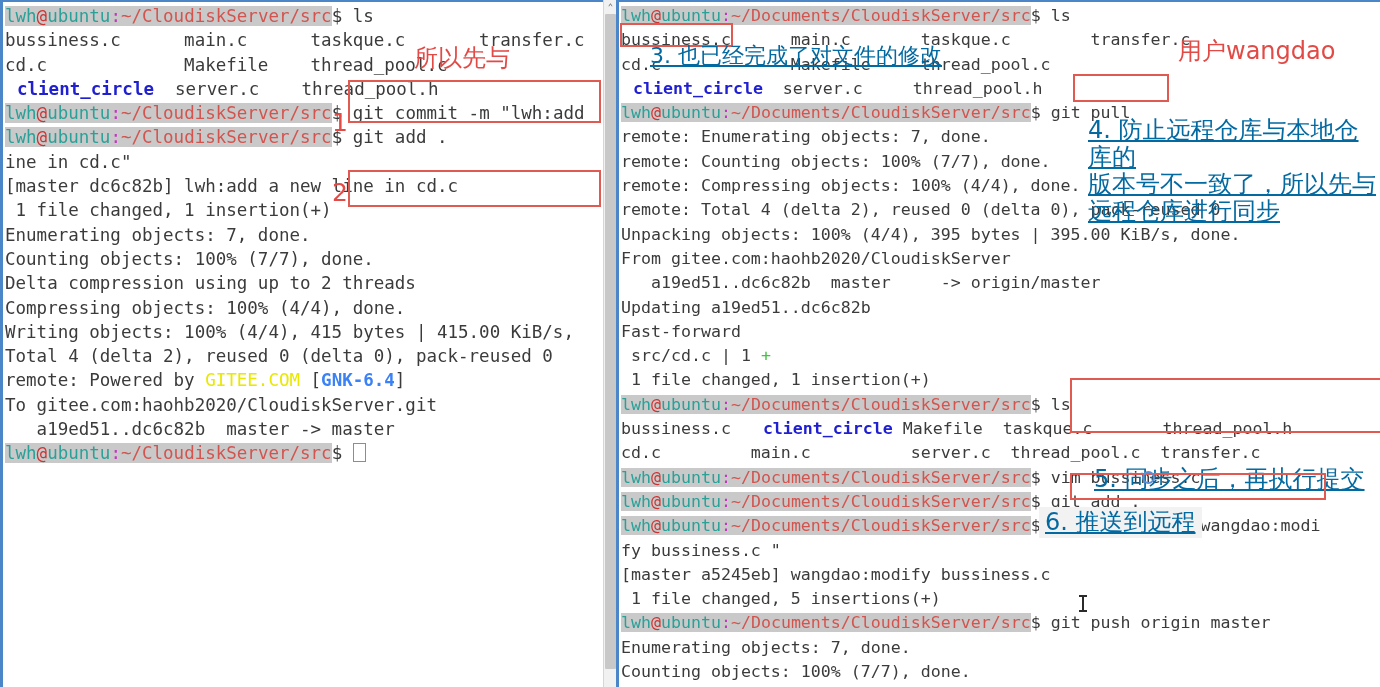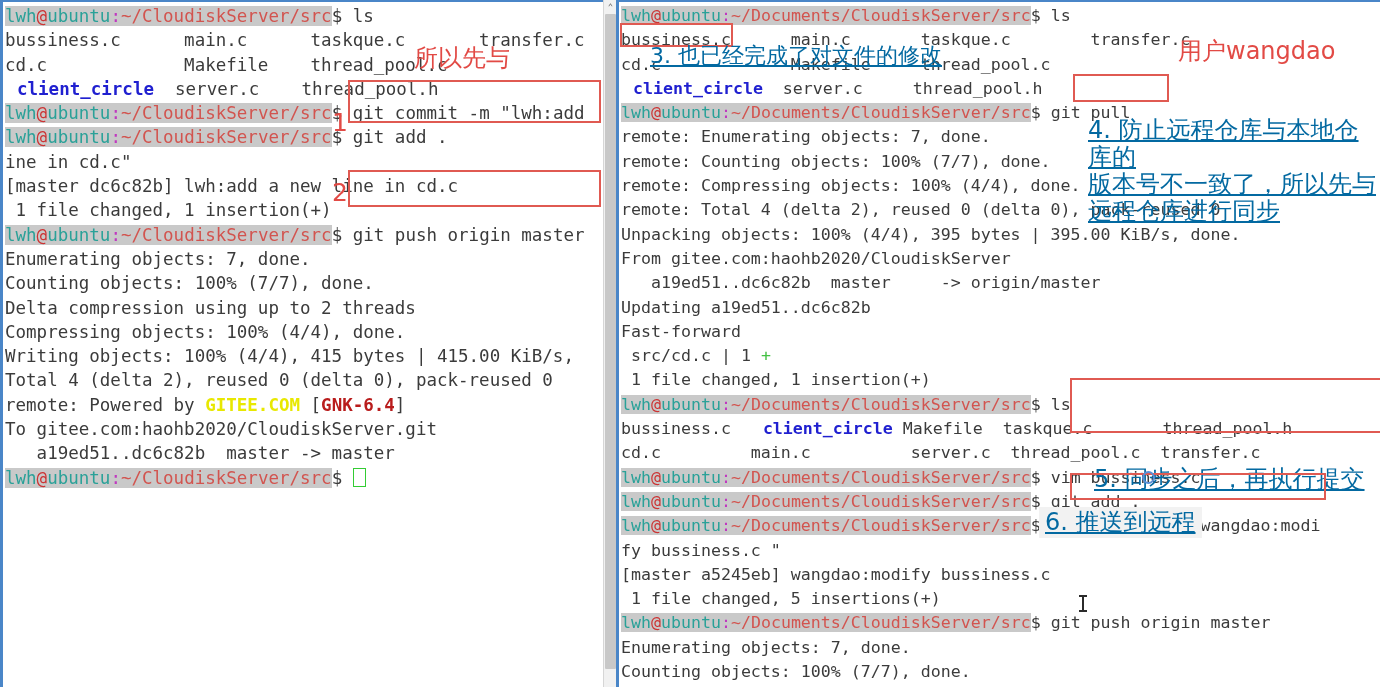--- a/index.html
+++ b/index.html
@@ -22,22 +22,22 @@
   }
   .pane.right .line{font-size:16.6px;}
 
   .prompt{background:#c9c9c9;}
   .u{color:#2aa198;}        
   .at{color:#cc3333;}       
   .colon{color:#c038c0;}    
   .path{color:#d2544f;}     
   .dollar{color:#3b3b3b;}
   .dir{color:#2020d0;font-weight:bold;margin-left:12px;}
-  .gitee{color:#e8e800;font-weight:bold;}
-  .gnk{color:#b91c1c;font-weight:bold;}
+  .gitee{color:#e8e800;font-weight:normal;}
+  .gnk{color:#3b82f6;font-weight:bold;}
   .plus{color:#44c044;}
 
   .cursor-hollow{display:inline-block;width:11px;height:17px;border:1px solid #33cc33;vertical-align:-3px;}
 
   
   .scrollbar{position:absolute;top:0;left:603px;width:13px;height:687px;background:#f1f1f1;border-left:1px solid #d6d6d6;}
   .sb-up{position:absolute;top:0;left:0;width:13px;height:14px;color:#5a5a5a;font-size:9px;text-align:center;line-height:14px;}
   .sb-thumb{position:absolute;top:14px;left:1px;width:11px;height:655px;background:#c8c8c8;border-radius:1px;}
   .box{position:absolute;border:2px solid #e05a52;box-sizing:border-box;background:transparent;}
   .step{position:absolute;color:#e24a45;font-family:"DejaVu Sans","Liberation Sans",sans-serif;font-size:25px;font-weight:400;}
@@ -60,21 +60,20 @@
     <div class="term" id="term-left">
         <div class="line"><span class="prompt"><span class="u">lwh</span><span class="at">@</span><span class="u">ubuntu</span><span class="colon">:</span><span class="path">~/CloudiskServer/src</span></span><span class="dollar">$</span><span> ls</span></div>
         <div class="line">bussiness.c      main.c      taskque.c       transfer.c</div>
         <div class="line">cd.c             Makefile    thread_pool.c</div>
         <div class="line"><span class="dir">client_circle</span>  server.c    thread_pool.h</div>
         <div class="line"><span class="prompt"><span class="u">lwh</span><span class="at">@</span><span class="u">ubuntu</span><span class="colon">:</span><span class="path">~/CloudiskServer/src</span></span><span class="dollar">$</span><span> git commit -m "lwh:add</span></div>
         <div class="line"><span class="prompt"><span class="u">lwh</span><span class="at">@</span><span class="u">ubuntu</span><span class="colon">:</span><span class="path">~/CloudiskServer/src</span></span><span class="dollar">$</span><span> git add .</span></div>
         <div class="line">ine in cd.c"</div>
         <div class="line">[master dc6c82b] lwh:add a new line in cd.c</div>
         <div class="line"> 1 file changed, 1 insertion(+)</div>
-        <div class="line"><span class="prompt"><span class="u">lwh</span><span class="at">@</span><span class="u">ubuntu</span><span class="colon">:</span><span class="path">~/CloudiskServer/src</span></span><span class="dollar">$</span><span> git push origin master</span></div>
         <div class="line">Enumerating objects: 7, done.</div>
         <div class="line">Counting objects: 100% (7/7), done.</div>
         <div class="line">Delta compression using up to 2 threads</div>
         <div class="line">Compressing objects: 100% (4/4), done.</div>
         <div class="line">Writing objects: 100% (4/4), 415 bytes | 415.00 KiB/s,</div>
         <div class="line">Total 4 (delta 2), reused 0 (delta 0), pack-reused 0</div>
         <div class="line">remote: Powered by <span class="gitee">GITEE.COM</span> [<span class="gnk">GNK-6.4</span>]</div>
         <div class="line">To gitee.com:haohb2020/CloudiskServer.git</div>
         <div class="line">   a19ed51..dc6c82b  master -&gt; master</div>
         <div class="line"><span class="prompt"><span class="u">lwh</span><span class="at">@</span><span class="u">ubuntu</span><span class="colon">:</span><span class="path">~/CloudiskServer/src</span></span><span class="dollar">$</span> <span class="cursor-hollow"></span></div>

